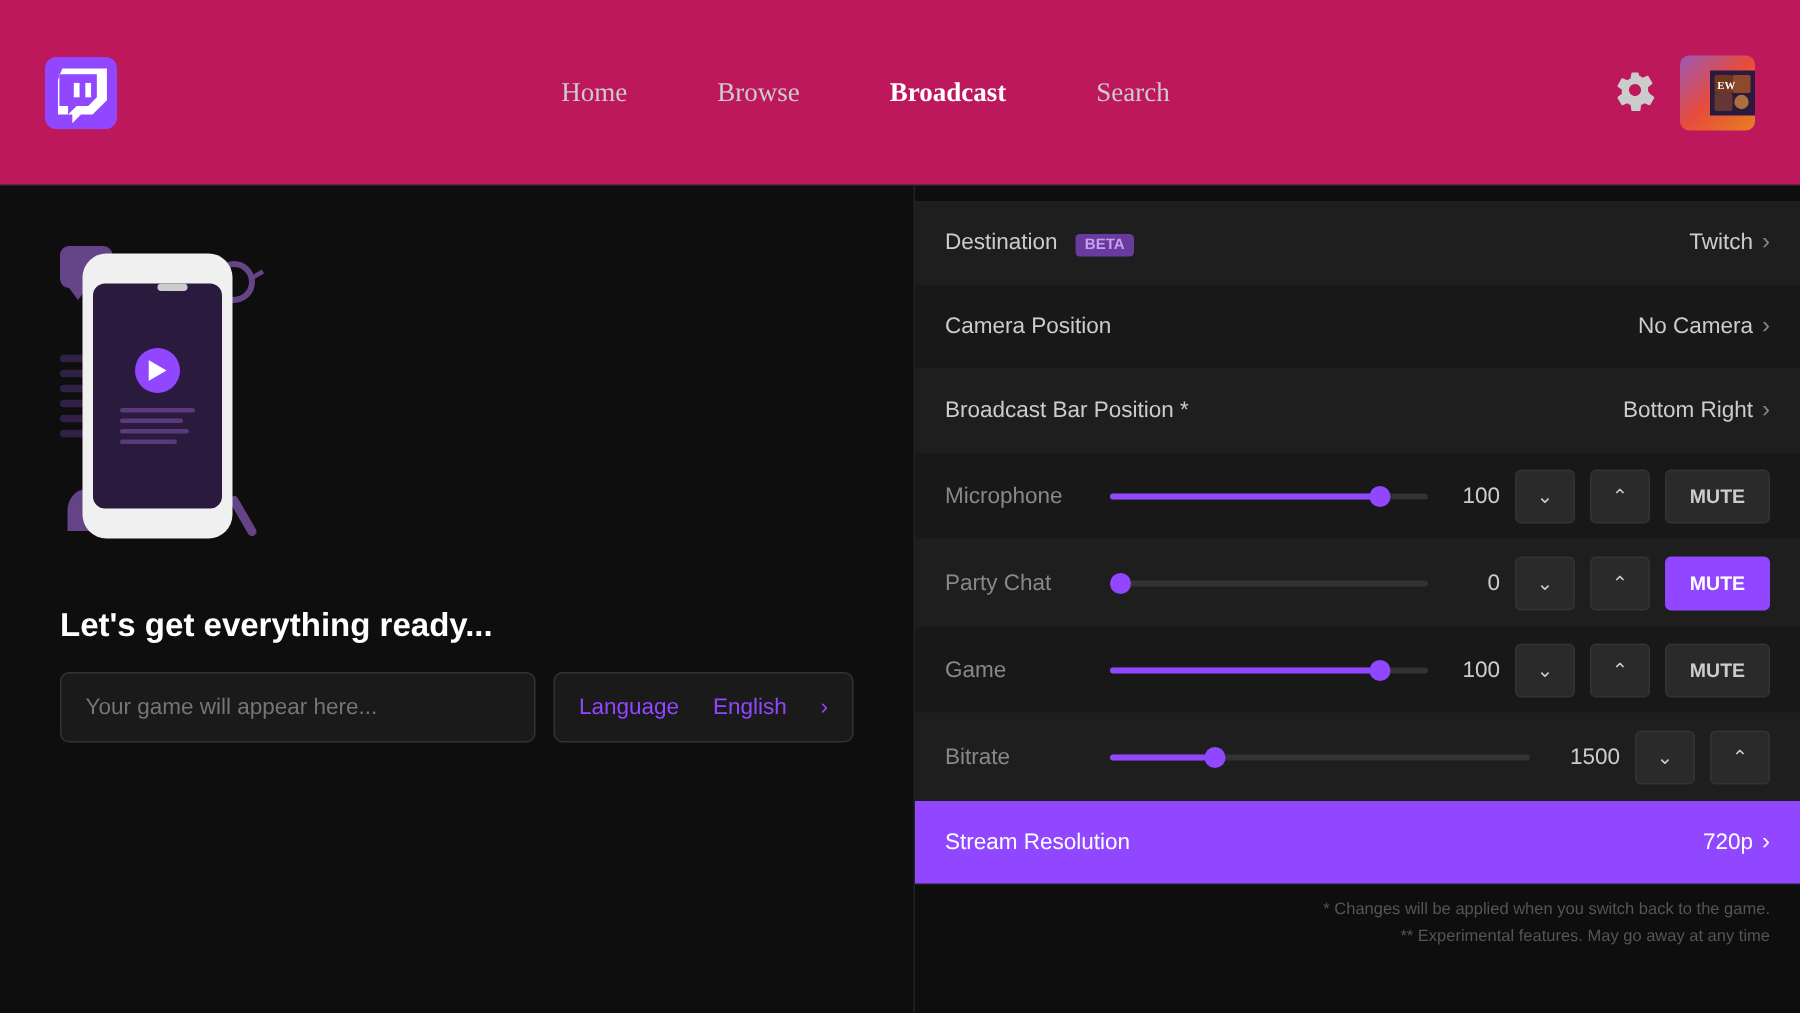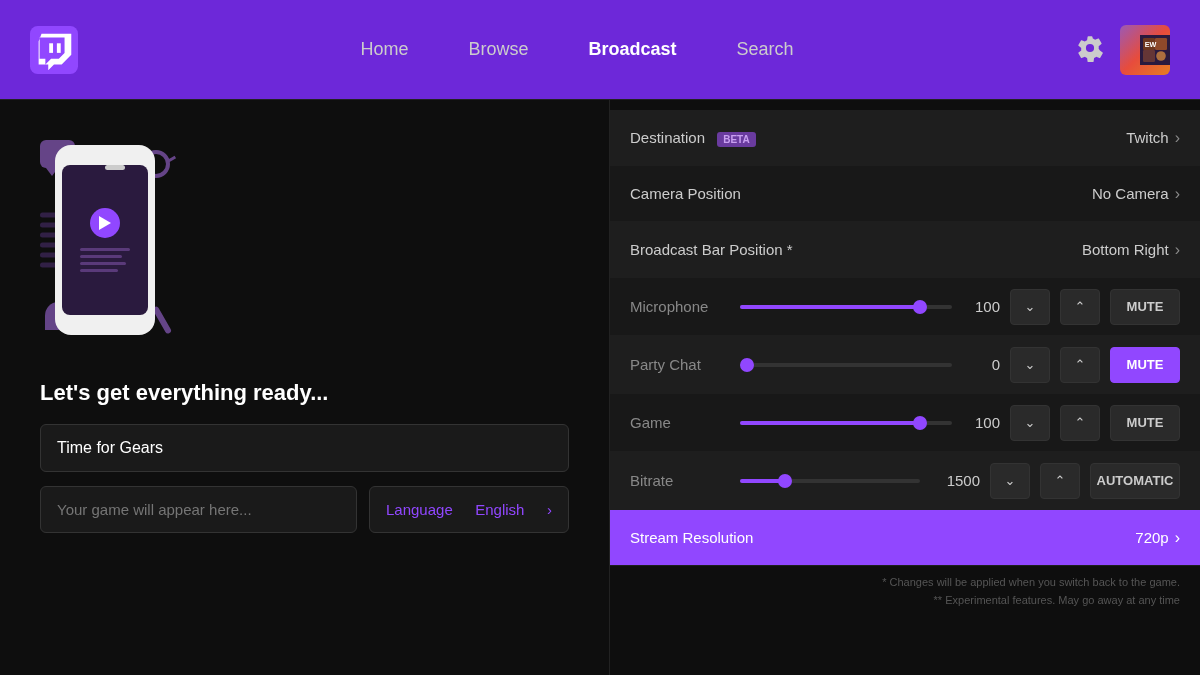--- a/index.html
+++ b/index.html
@@ -11,24 +11,25 @@
       height: 675px;
       overflow: hidden;
       position: relative;
     }
 
     
     .navbar {
       display: flex;
       align-items: center;
       justify-content: space-between;
-      background: #6d28d9;
-      height: 100px;
+      background: #be185d;
+      height: 124px;
       padding: 0 30px;
       border-bottom: 1px solid #222;
+      font-family: Liberation Serif, serif;
     }
     .navbar-logo {
       display: flex;
       align-items: center;
     }
     .navbar-logo svg {
       width: 48px;
       height: 48px;
     }
     .navbar-nav {
@@ -511,21 +512,20 @@
               <div class="phone-line" style="width:46px;"></div>
               <div class="phone-line" style="width:38px;"></div>
             </div>
           </div>
         </div>
       </div>
     </div>
 
     <div class="section-title">Let's get everything ready...</div>
 
-    <input class="stream-title-input" type="text" value="Time for Gears" placeholder="Stream title" style="">
 
     <div class="bottom-row">
       <input class="game-input" type="text" placeholder="Your game will appear here..." style="">
       <div class="language-select">
         <span>Language</span>
         <span style="color:#9147ff;">English</span>
         <span>›</span>
       </div>
     </div>
 
@@ -600,21 +600,20 @@
       <span class="slider-label">Bitrate</span>
       <div class="slider-track-wrap">
         <div class="slider-track">
           <div class="slider-fill" style="width:25%;"></div>
           <div class="slider-thumb" style="left:calc(25% - 7px);"></div>
         </div>
       </div>
       <span class="slider-value" style="width:50px;">1500</span>
       <button class="ctrl-btn">⌄</button>
       <button class="ctrl-btn">⌃</button>
-      <button class="mute-btn" style="width:90px;">AUTOMATIC</button>
     </div>
 
     <div class="settings-row purple-bg">
       <span class="settings-row-label">Stream Resolution</span>
       <span class="settings-row-value">720p</span>
       <span class="settings-row-chevron">›</span>
     </div>
 
     <div class="footer-note">
       <div>* Changes will be applied when you switch back to the game.</div>

